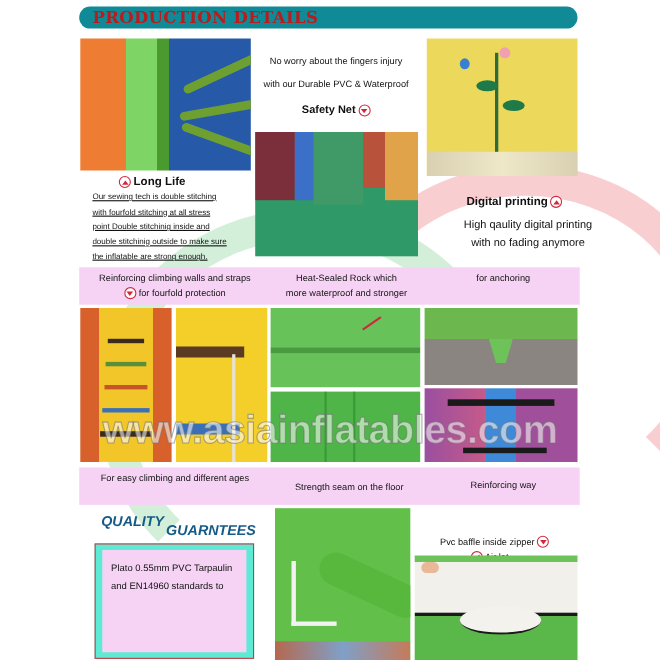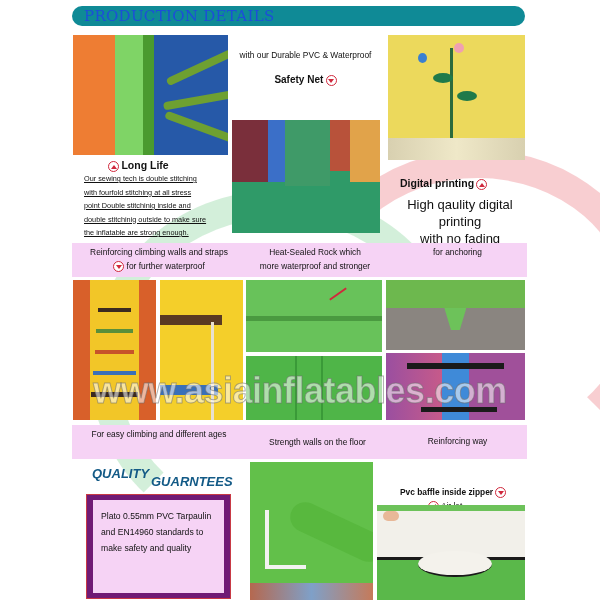--- a/index.html
+++ b/index.html
@@ -1,51 +1,52 @@
 <!DOCTYPE html>
 <html><head>
 <meta charset="utf-8">
 <style>
   html, body { margin:0; padding:0; }
   body { width:600px; height:600px; background:#ffffff; position:relative; overflow:hidden; font-family:"Liberation Sans", sans-serif; color:#111; }
   .abs { position:absolute; }
   .header-bar { left:72px; top:6px; width:453px; height:20px; background:#0f8a96; border-radius:10px; }
-  .header-title { left:84px; top:6px; font-family:"DejaVu Serif", serif; font-weight:normal; font-size:15px; color:#1d4ed8; line-height:20px; letter-spacing:0.3px; }
+  .header-title { left:84px; top:6px; font-family:"DejaVu Serif", serif; font-weight:bold; font-size:15px; color:#b91c1c; line-height:20px; letter-spacing:0.3px; }
   .photo { position:absolute; overflow:hidden; }
   .txt { position:absolute; font-size:8.6px; line-height:15px; }
   .center { text-align:center; }
   .bold-title { font-weight:bold; font-size:10.5px; }
   .pink-band { position:absolute; left:72px; background:#f6d3f5; }
   .arrow { display:inline-block; width:11px; height:11px; border:1.3px solid #d0283c; border-radius:50%; position:relative; vertical-align:middle; background:#fff; box-sizing:border-box; }
   .arrow::after { content:""; position:absolute; left:50%; top:50%; width:0; height:0; transform:translate(-50%,-50%); }
   .arrow.up::after { border-left:3.5px solid transparent; border-right:3.5px solid transparent; border-bottom:4px solid #d0283c; }
   .arrow.down::after { border-left:3.5px solid transparent; border-right:3.5px solid transparent; border-top:4px solid #d0283c; }
   .arrow.left::after { border-top:3.5px solid transparent; border-bottom:3.5px solid transparent; border-right:4px solid #d0283c; }
   .swoosh { position:absolute; border-radius:50%; pointer-events:none; }
   .watermark { position:absolute; left:70px; top:370px; width:460px; text-align:center; font-family:"Liberation Sans", sans-serif; font-weight:bold; font-size:36px; color:rgba(255,255,255,0.55); -webkit-text-stroke:1px rgba(110,110,110,0.55); letter-spacing:-0.5px; pointer-events:none; }
   .qual { position:absolute; font-style:italic; font-weight:bold; color:#135a86; font-size:13px; }
-  .qual-box { position:absolute; left:86px; top:494px; width:145px; height:105px; border:1.5px solid #c83a45; background:#701a75; box-sizing:border-box; }
+  .qual-box { position:absolute; left:86px; top:494px; width:145px; height:105px; border:1.5px solid #c83a45; background:#5eead4; box-sizing:border-box; }
   .qual-inner { position:absolute; left:6px; top:5px; right:6px; bottom:5px; background:#f6d3f5; padding:8px 6px 0 8px; box-sizing:border-box; font-size:8.6px; line-height:16px; }
 </style>
 </head>
 <body>
 
 <div class="swoosh" style="left:300px;top:150px;width:300px;height:260px;border:28px solid rgba(230,80,90,0.28);border-left-color:transparent;border-bottom-color:transparent;"></div>
 <div class="swoosh" style="left:90px;top:190px;width:320px;height:300px;border:28px solid rgba(80,190,110,0.25);border-right-color:transparent;border-bottom-color:transparent;"></div>
 
 <div class="abs header-bar"></div>
 <div class="abs header-title">PRODUCTION DETAILS</div>
 
 <div class="photo" style="left:73px;top:35px;width:155px;height:120px;background:linear-gradient(90deg,#ee7d33 0 27%,#7fd466 27% 45%,#4a9a2f 45% 52%,#2659a8 52% 100%);">
   <div style="position:absolute;left:58%;top:20%;width:60%;height:8px;background:#6ea031;transform:rotate(-25deg);border-radius:4px;"></div>
   <div style="position:absolute;left:58%;top:50%;width:55%;height:8px;background:#6ea031;transform:rotate(-10deg);border-radius:4px;"></div>
   <div style="position:absolute;left:58%;top:75%;width:55%;height:8px;background:#6ea031;transform:rotate(20deg);border-radius:4px;"></div>
 </div>
 
 <div class="txt center" style="left:228px;top:45px;width:155px;font-size:8.4px;line-height:21px;">
+  <div>No worry about the fingers injury</div>
   <div>with our Durable PVC &amp; Waterproof</div>
   <div style="margin-top:3px;"><span class="bold-title" style="font-size:10px;">Safety Net</span> <span class="arrow down"></span></div>
 </div>
 
 <div class="photo" style="left:232px;top:120px;width:148px;height:113px;background:linear-gradient(180deg,#b8523a 0 45%,#2f9a68 45% 100%);">
   <div style="position:absolute;left:0;top:0;width:24%;height:55%;background:#7a2f3b;"></div>
   <div style="position:absolute;left:24%;top:0;width:14%;height:55%;background:#3b6fc8;"></div>
   <div style="position:absolute;left:36%;top:0;width:30%;height:58%;background:#3f9a68;"></div>
   <div style="position:absolute;left:80%;top:0;width:20%;height:55%;background:#e1a34a;"></div>
 </div>
@@ -64,33 +65,33 @@
   <span class="bold-title">Long Life</span>
 </div>
 <div class="txt" style="left:84px;top:172px;width:150px;font-size:7.3px;line-height:13.5px;text-decoration:underline;">
   <div>Our sewing tech is double stitching</div>
   <div>with fourfold stitching at all stress</div>
   <div>point Double stitchinig inside and</div>
   <div>double stitchinig outside to make sure</div>
   <div>the inflatable are strong enough.</div>
 </div>
 
-<div class="txt" style="left:400px;top:176px;">
+<div class="txt" style="left:424px;top:176px;">
   <span class="bold-title">Digital printing</span>
   <span class="arrow up"></span>
 </div>
-<div class="txt center" style="left:394px;top:196px;width:132px;font-size:13px;line-height:17px;">
+<div class="txt center" style="left:414px;top:196px;width:132px;font-size:10px;line-height:17px;">
   <div>High qaulity digital printing</div>
   <div>with no fading anymore</div>
 </div>
 
 <div class="pink-band" style="top:243px;width:455px;height:34px;"></div>
 <div class="txt center" style="left:74px;top:245px;width:170px;font-size:8.4px;line-height:14px;">
   <div>Reinforcing climbing walls and straps</div>
-  <div><span class="arrow down"></span> <span>for further waterproof</span></div>
+  <div><span class="arrow down"></span> <span>for fourfold protection</span></div>
 </div>
 <div class="txt center" style="left:245px;top:245px;width:140px;font-size:8.4px;line-height:14px;">
   <div>Heat-Sealed Rock which</div>
   <div>more waterproof and stronger</div>
 </div>
 <div class="txt center" style="left:390px;top:245px;width:135px;font-size:8.4px;line-height:14px;">
   <div>for anchoring</div>
 </div>
 
 <div class="photo" style="left:73px;top:280px;width:83px;height:140px;background:linear-gradient(90deg,#d8602a 0 20%,#f2c628 20% 80%,#d8602a 80% 100%);">
@@ -121,47 +122,46 @@
   <div style="position:absolute;left:25%;top:80%;width:55%;height:5px;background:#1a1a1a;"></div>
 </div>
 
 <div class="watermark">www.asiainflatables.com</div>
 
 <div class="pink-band" style="top:425px;width:455px;height:34px;"></div>
 <div class="txt center" style="left:74px;top:427px;width:170px;font-size:8.4px;line-height:15px;">
   <div>For easy climbing and different ages</div>
 </div>
 <div class="txt center" style="left:245px;top:435px;width:145px;font-size:8.4px;">
-  <div>Strength walls on the floor</div>
+  <div>Strength seam on the floor</div>
 </div>
 <div class="txt center" style="left:390px;top:434px;width:135px;font-size:8.4px;">
   <div>Reinforcing way</div>
 </div>
 
 <div class="qual" style="left:92px;top:466px;">QUALITY</div>
 <div class="qual" style="left:151px;top:474px;">GUARNTEES</div>
 <div class="qual-box">
   <div class="qual-inner">
     <div>Plato 0.55mm PVC Tarpaulin</div>
     <div>and EN14960 standards to</div>
-    <div>make safety and quality</div>
   </div>
 </div>
 
 <div class="photo" style="left:250px;top:462px;width:123px;height:138px;background:#62c04a;">
   <div style="position:absolute;left:12%;top:35%;width:30%;height:40%;border:4px solid #f2f2f2;border-right:none;border-top:none;"></div>
   <div style="position:absolute;left:30%;top:40%;width:100px;height:30px;background:#58b83e;border-radius:15px;transform:rotate(25deg);"></div>
   <div style="position:absolute;left:0;bottom:0;width:100%;height:12%;background:linear-gradient(90deg,#b5684f,#7fa0c8,#c57a5a);"></div>
 </div>
 
 <div class="txt" style="left:428px;top:464px;font-size:8.4px;margin-top:35px;">
   <span class="arrow left"></span>
   <span>Air let</span>
 </div>
-<div class="txt" style="left:400px;top:485px;font-size:8.4px;font-weight:bold;">
+<div class="txt" style="left:400px;top:485px;font-size:8.4px;">
   <span>Pvc baffle inside zipper</span>
   <span class="arrow down"></span>
 </div>
 <div class="photo" style="left:377px;top:505px;width:148px;height:95px;background:linear-gradient(180deg,#6dc25a 0 6%,#f2f0ea 6% 55%,#5ab84a 55% 100%);">
   <div style="position:absolute;left:0;top:55%;width:100%;height:3px;background:#1a1a1a;"></div>
   <div style="position:absolute;left:28%;top:48%;width:50%;height:26%;background:#f4f2ec;border-radius:50%;border-bottom:2px solid #1a1a1a;"></div>
   <div style="position:absolute;left:4%;top:6%;width:16px;height:10px;background:#e8b898;border-radius:5px;"></div>
 </div>
 
 </body></html>

